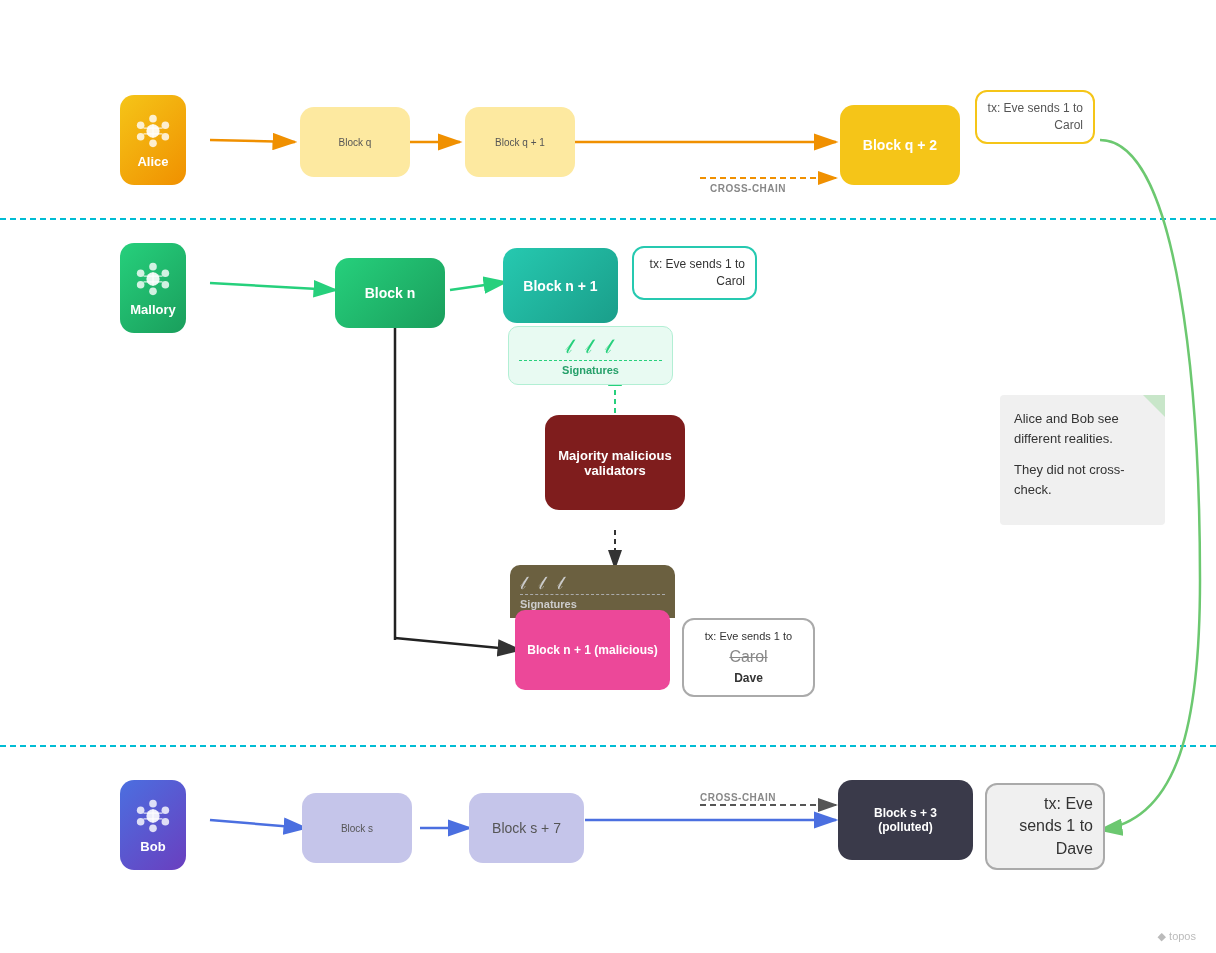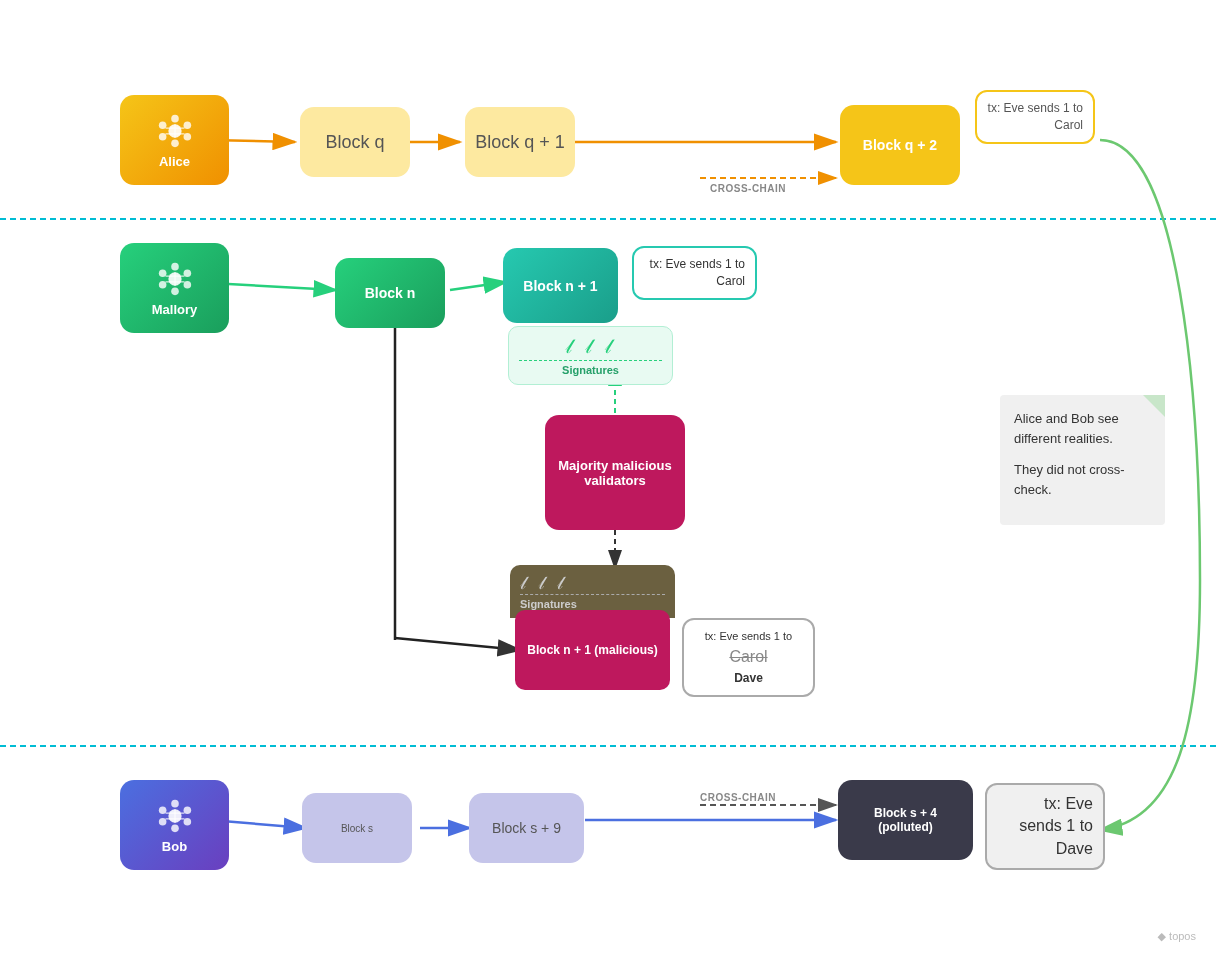--- a/index.html
+++ b/index.html
@@ -33,38 +33,38 @@
       border-radius: 14px;
       display: flex;
       align-items: center;
       justify-content: center;
       text-align: center;
       font-weight: 600;
     }
 
     
     .actor-node {
-      width: 109px;
+      width: 66px;
       height: 90px;
       flex-direction: column;
       font-size: 13px;
       color: white;
     }
 
     .actor-icon {
       width: 38px;
       height: 38px;
       margin-bottom: 4px;
     }
 
     
     .block-node {
       width: 110px;
       height: 70px;
-      font-size: 18px;
+      font-size: 10px;
       color: #555;
       font-weight: 500;
     }
 
     
     .tx-box {
       border-radius: 12px;
       border: 2px solid;
       padding: 8px 10px;
       font-size: 12px;
@@ -149,40 +149,40 @@
       font-size: 11px;
       color: #26d07c;
     }
 
     
     .validators-box {
       position: absolute;
       top: 415px;
       left: 545px;
       width: 140px;
-      height: 115px;
-      background: #be185d;
+      height: 95px;
+      background: #7f1d1d;
       border-radius: 14px;
       display: flex;
       align-items: center;
       justify-content: center;
       text-align: center;
       color: white;
       font-size: 13px;
       font-weight: 600;
       padding: 10px;
     }
 
     .malicious-block {
       position: absolute;
       top: 610px;
       left: 515px;
       width: 155px;
       height: 80px;
-      background: #be185d;
+      background: #ec4899;
       border-radius: 10px;
       display: flex;
       align-items: center;
       justify-content: center;
       text-align: center;
       color: white;
       font-size: 12px;
       font-weight: 600;
       padding: 8px;
     }
@@ -461,25 +461,25 @@
       <line x1="10" y1="23" x2="30" y2="23" stroke="white" stroke-width="1.5" opacity="0.7"></line>
     </svg>
     <span>Bob</span>
   </div>
 
   <div class="node block-node bob-block-s" style="position:absolute; top:793px; left:302px; width:110px; height:70px; background:#c5c5ea; border-radius:14px; display:flex; align-items:center; justify-content:center; color:#555; font-weight:500; font-size:10px;">
     <span>Block s</span>
   </div>
 
   <div class="node block-node bob-block-s1" style="position:absolute; top:793px; left:469px; width:115px; height:70px; background:#c5c5ea; border-radius:14px; display:flex; align-items:center; justify-content:center; color:#555; font-weight:500; font-size:14px;">
-    <span>Block s + 9</span>
+    <span>Block s + 7</span>
   </div>
 
   <div class="node" style="position:absolute; top:780px; left:838px; width:135px; height:80px; background:#3a3a4a; border-radius:14px; display:flex; align-items:center; justify-content:center; color:white; font-weight:600; font-size:12px; text-align:center; padding:8px;">
-    <span>Block s + 4 (polluted)</span>
+    <span>Block s + 3 (polluted)</span>
   </div>
 
   <div class="tx-box bob-tx" style="position:absolute; top:783px; left:985px; width:120px; border-color:#aaa; background:#f0f0f0; padding:8px 10px; font-size:16px; color:#333; font-weight:500; border-radius:12px; line-height:1.4;">
     <span>tx: Eve sends 1 to Dave</span>
   </div>
 
   <div class="cross-chain-label" style="top: 792px; left: 700px;">
     <span>Cross-Chain</span>
   </div>
 

